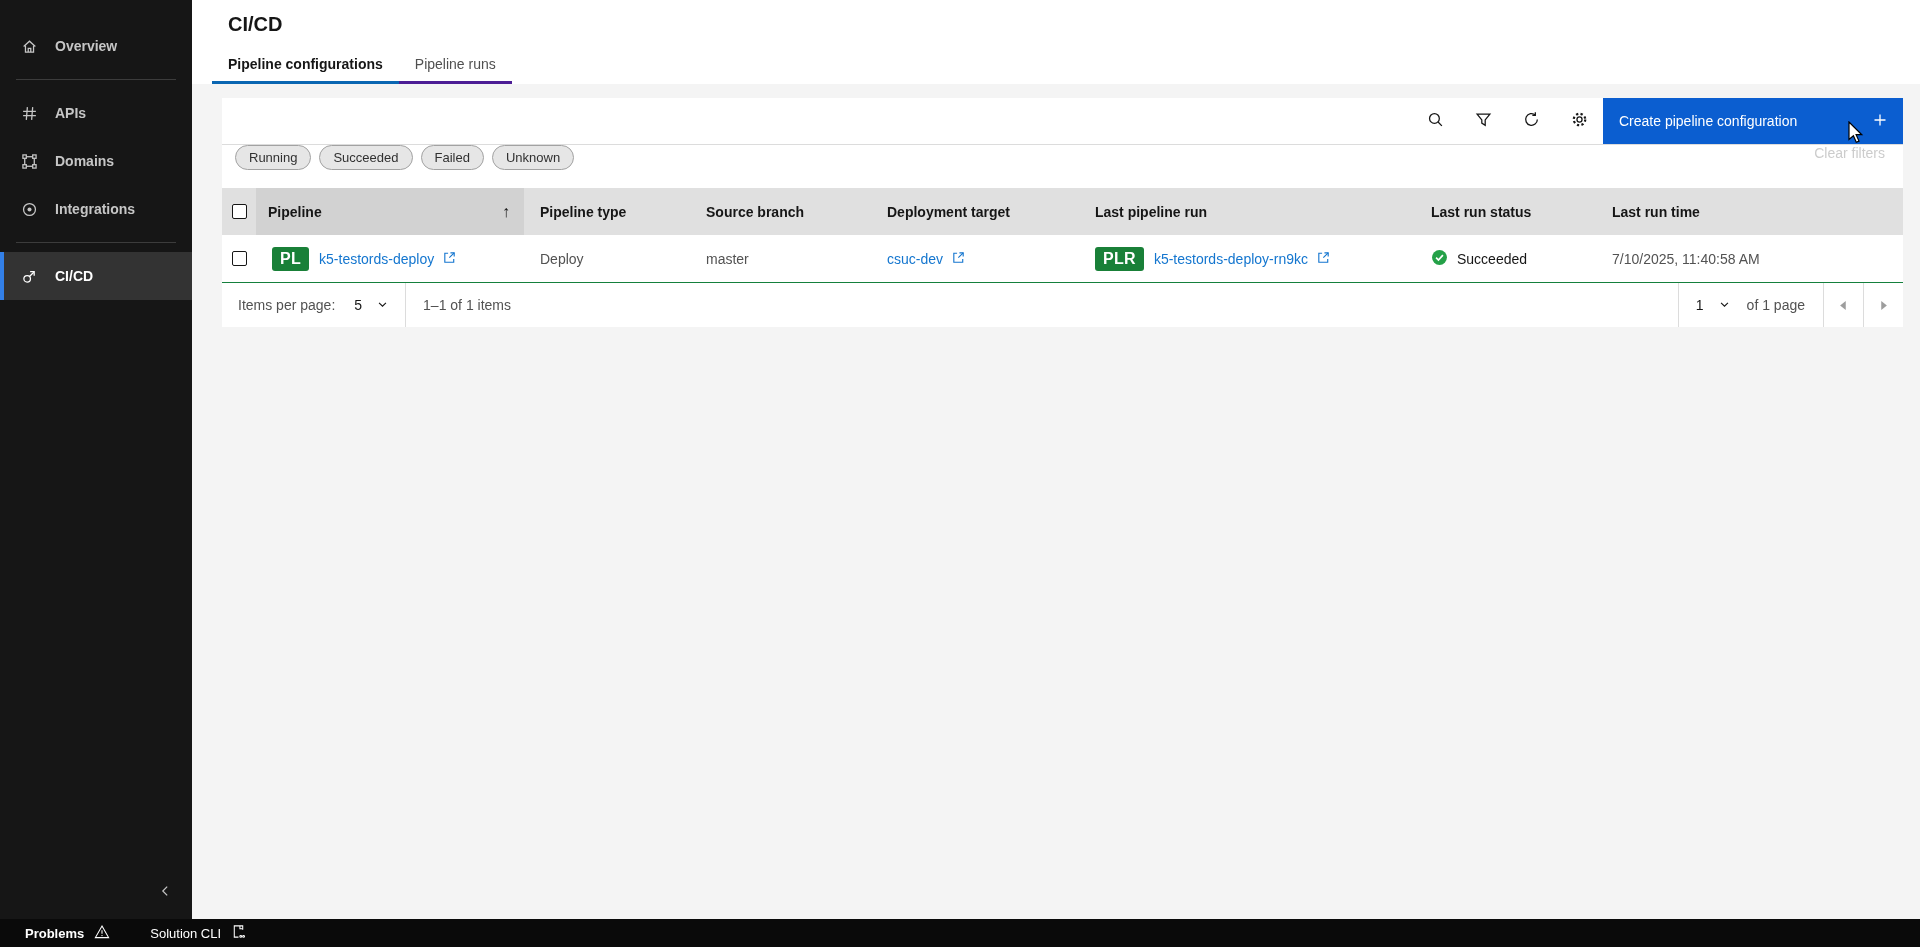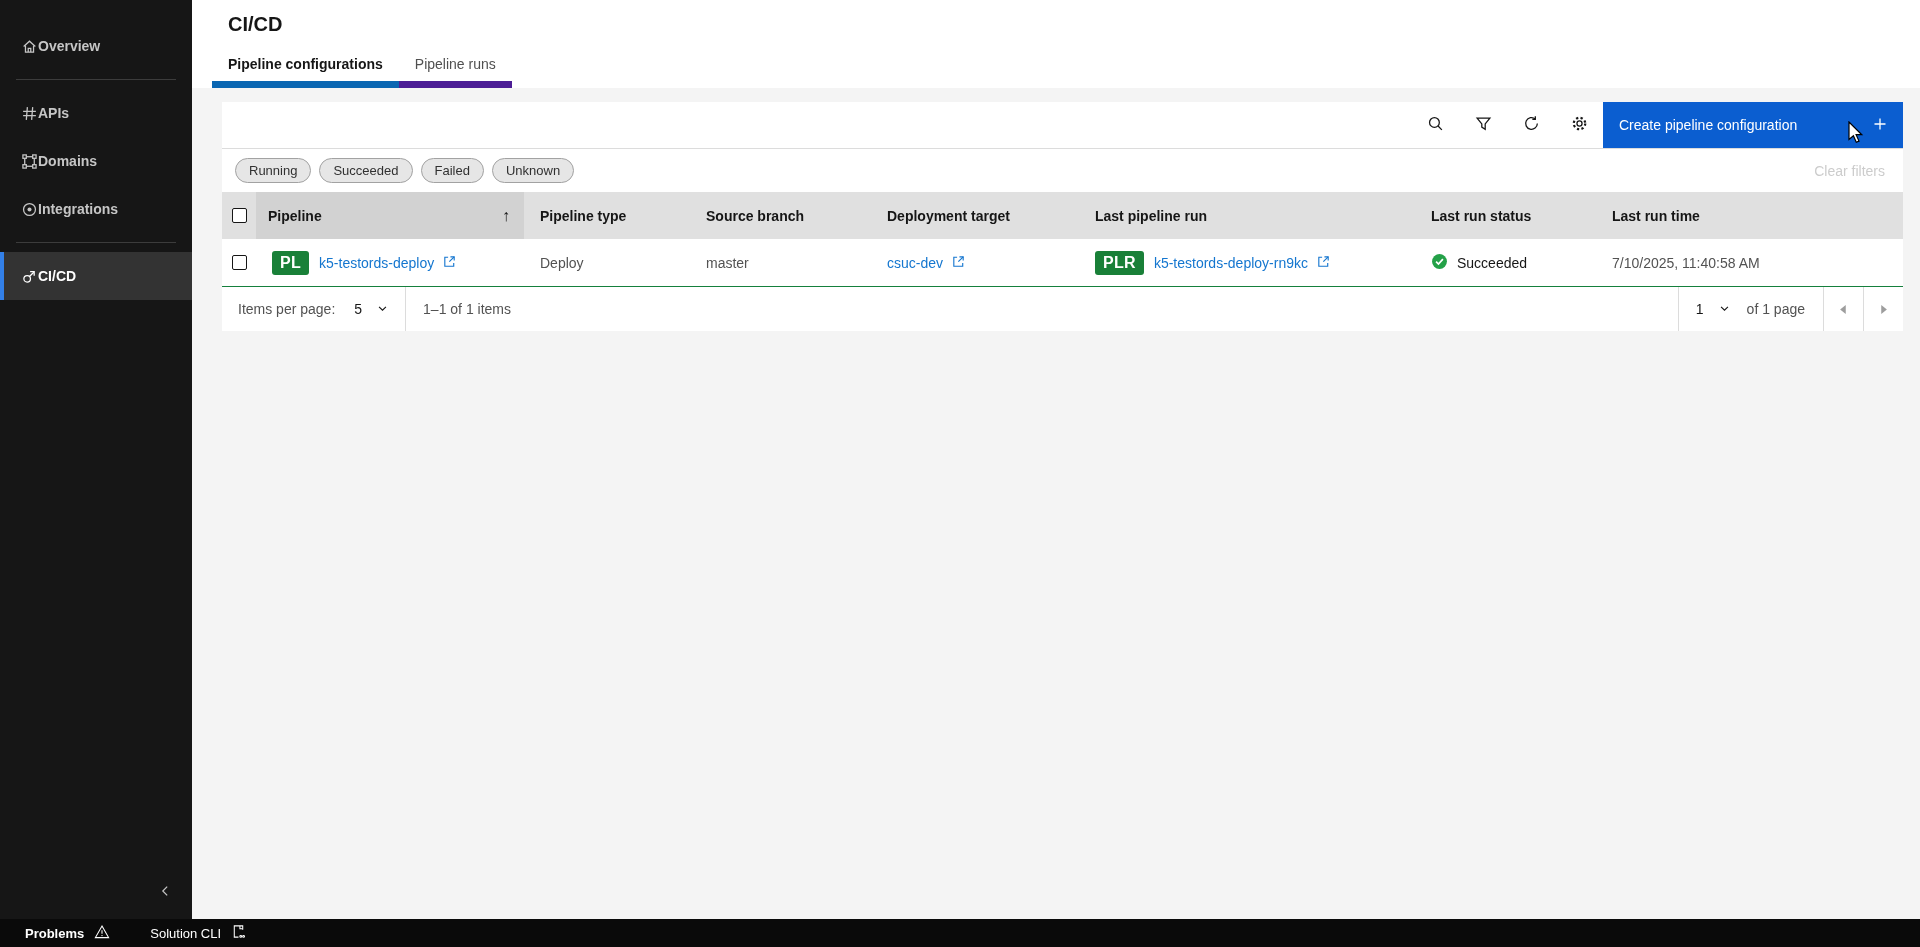--- a/index.html
+++ b/index.html
@@ -11,21 +11,21 @@
     color:#161616;
   }
   .app { display:flex; flex-direction:column; width:1920px; height:947px; }
   .content-row { display:flex; flex:1; min-height:0; }
 
   
   .sidebar { width:192px; flex-shrink:0; background:#161616; position:relative; }
   .nav { padding-top:22px; }
   .nav-item {
     display:flex; align-items:center; height:48px;
-    padding-left:17px; 
+    padding-left:17px; gap:17px;
     border-left:4px solid transparent;
     color:#c6c6c6; font-size:14px; font-weight:600; cursor:pointer;
   }
   .nav-item.active {
     background:#333333; color:#ffffff;
     border-left-color:var(--sidebar-active-border,#3380e8);
   }
   .nav-item svg { display:block; }
   .nav-divider { height:1px; background:#3c3c3c; margin:9px 16px; }
   .collapse-btn {
@@ -34,37 +34,37 @@
     color:#c6c6c6; cursor:pointer;
   }
 
   
   .main { flex:1; display:flex; flex-direction:column; min-width:0; background:#f4f4f4; }
   .page-header { background:#ffffff; padding-top:13px; }
   .page-title { margin:0 0 12px 36px; font-size:20px; font-weight:700; color:#161616; }
   .tabs { display:flex; padding-left:20px; }
   .tab {
     padding:8px 16px 9px; font-size:14px; color:#505050;
-    border-bottom:7px solid #4c1d95; cursor:pointer; white-space:nowrap;
+    border-bottom:3px solid #4c1d95; cursor:pointer; white-space:nowrap;
   }
   .tab.active { color:#161616; font-weight:700; border-bottom-color:var(--accent,#0a66b2); }
 
   .card { background:#ffffff; margin:14px 17px 0 30px; }
 
   
   .toolbar { height:47px; display:flex; justify-content:flex-end; align-items:stretch; border-bottom:1px solid #dcdcdc; }
   .tb-btn { width:48px; display:flex; align-items:center; justify-content:center; cursor:pointer; color:#161616; }
   .create-btn {
     width:300px; border:none; background:var(--button-blue,#0b5ed0); color:#ffffff;
     display:flex; align-items:center; justify-content:space-between;
     padding:0 15px 0 16px; font-size:14px; font-family:inherit; cursor:pointer;
   }
 
   
-  .filter-row { display:flex; align-items:center; height:43px; padding:0 16px 0 13px; }
+  .filter-row { display:flex; align-items:flex-start; height:43px; padding:0 16px 0 13px; }
   .tag {
     height:25px; display:inline-flex; align-items:center; padding:0 13px;
     border:1px solid #a2a2a2; border-radius:13px; background:#e6e6e6;
     color:#313131; font-size:13px; margin-right:8px; cursor:pointer; white-space:nowrap;
   }
   .clear-filters { margin-left:auto; color:#cccccc; font-size:14px; padding-right:2px; cursor:default; }
 
   
   table { border-collapse:collapse; table-layout:fixed; width:100%; }
   thead th {

